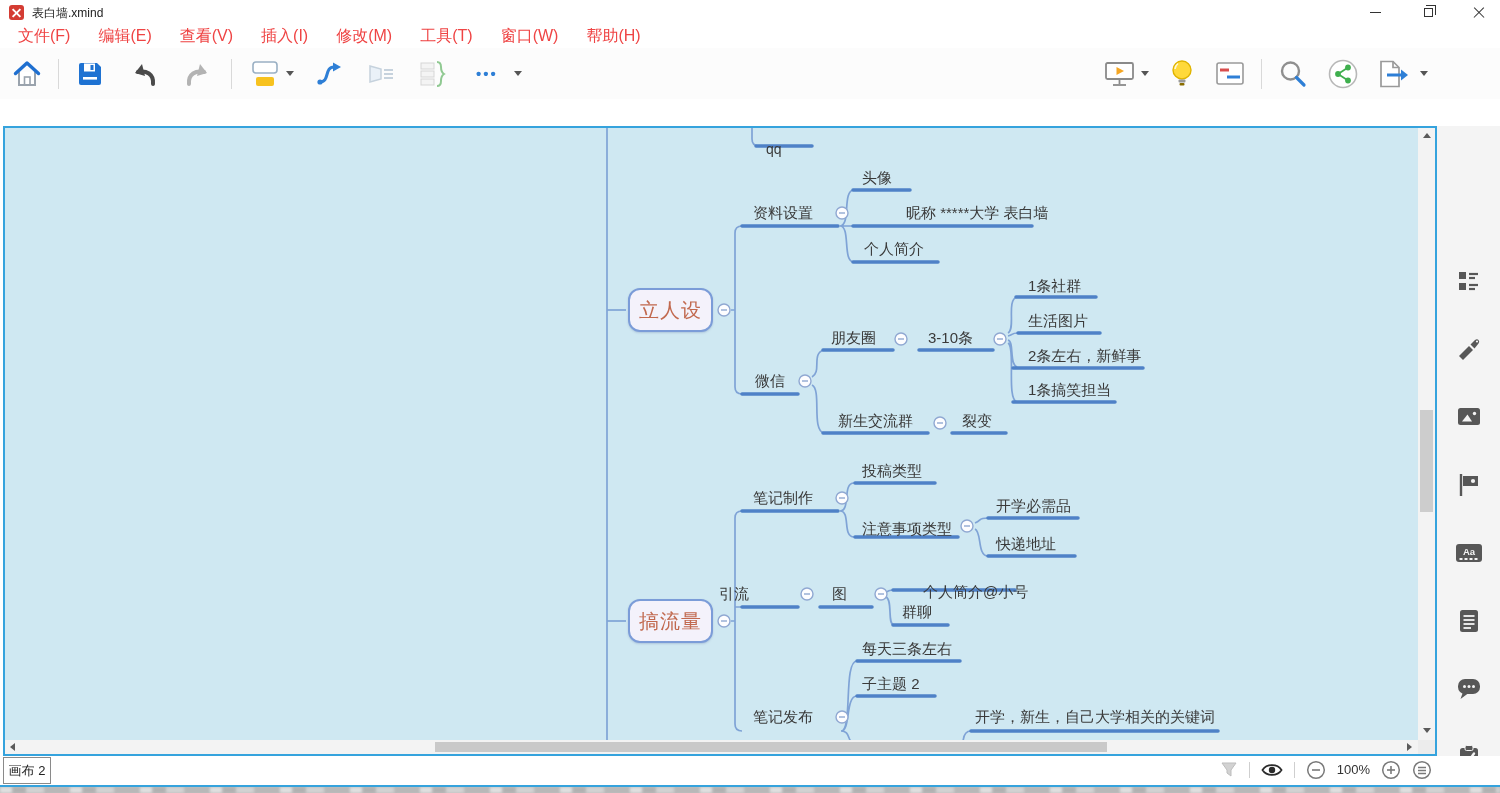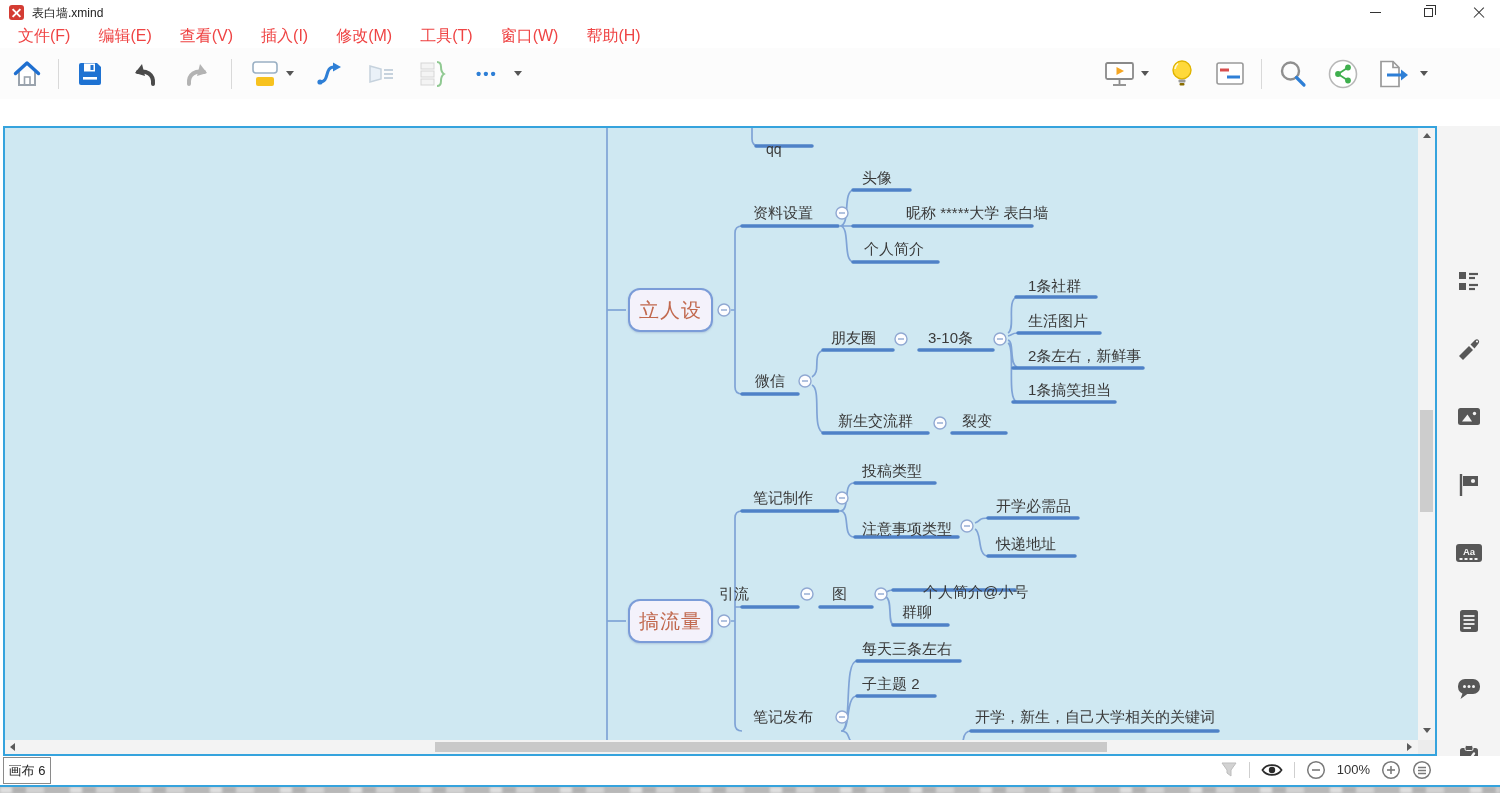--- a/index.html
+++ b/index.html
@@ -448,21 +448,21 @@
       <svg width="24" height="26" viewBox="0 0 24 26">
         <rect x="3" y="4" width="18" height="20" rx="2.5" fill="#575757"></rect>
         <rect x="8" y="1.5" width="8" height="5" rx="1.5" fill="#575757" stroke="#f4f4f4" stroke-width="1"></rect>
         <path d="M7 13.5 L11 18 L17 9.5" fill="none" stroke="#f4f4f4" stroke-width="2.4" stroke-linecap="round" stroke-linejoin="round"></path>
       </svg>
     </div>
   </div>
 
   <div class="statusbar">
     <div class="sheet-tab">
-        <span>画布 6</span>
+        <span>画布 2</span>
       </div>
     <div class="status-right">
       <svg width="18" height="18" viewBox="0 0 18 18">
         <path d="M2 2 H16 L11 9 V15 L7 12 V9 Z" fill="#d2d2d2" stroke="#bdbdbd" stroke-width="1"></path>
       </svg>
       <div class="st-sep"></div>
       <svg width="22" height="16" viewBox="0 0 22 16">
         <path d="M1.5 8 C5.5 1.5 16.5 1.5 20.5 8 C16.5 14.5 5.5 14.5 1.5 8 Z" fill="#fff" stroke="#2b2b2b" stroke-width="1.8"></path>
         <circle cx="11" cy="8" r="3.2" fill="#2b2b2b"></circle>
       </svg>

